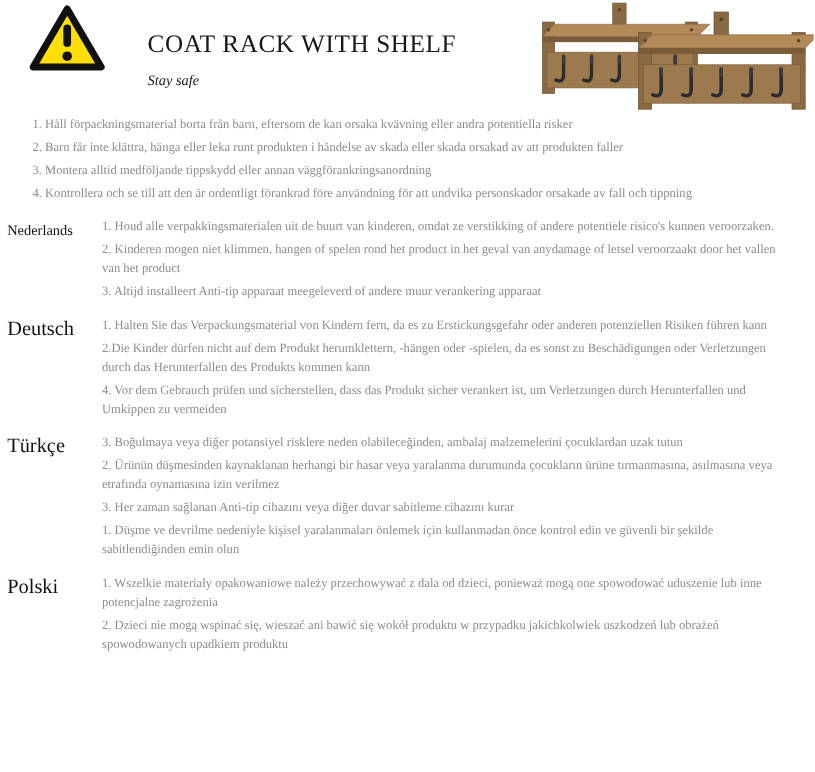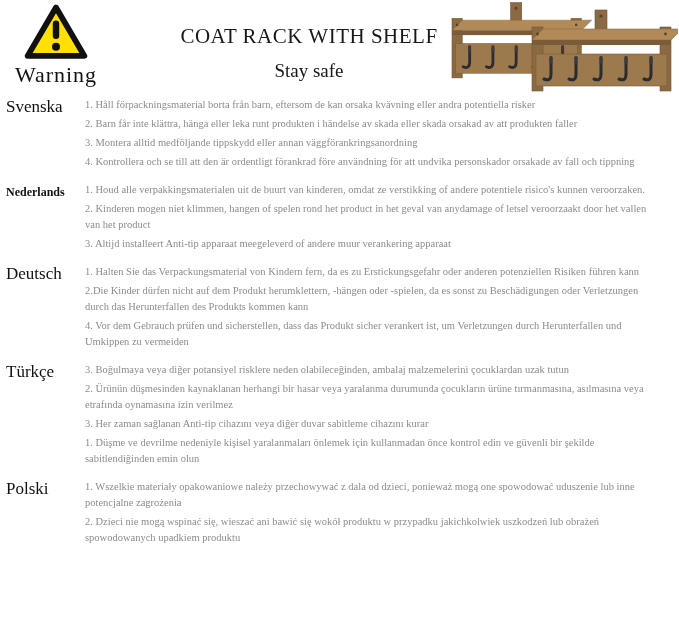--- a/index.html
+++ b/index.html
@@ -15,67 +15,65 @@
     position:absolute;left:2px;top:3px;width:108px;
     text-align:center;
   }
   .warning-tri{display:block;margin:0 auto;}
   .warning-word{
     font-family:"Liberation Serif", serif;
     font-size:22px;color:#111;letter-spacing:1px;
     margin-top:1px;
   }
   .titles{
-    position:absolute;left:144px;top:24px;width:330px;
-    text-align:center;
+    position:absolute;left:123px;top:24px;width:330px;
   }
   .main-title{
     font-family:"Liberation Serif", serif;
     font-size:21px;color:#181818;letter-spacing:0.5px;
     white-space:nowrap;
   }
   .sub-title{
     font-family:"Liberation Serif", serif;
-    font-size:19px;color:#181818;margin-top:11px;
+    font-size:12px;color:#181818;margin-top:11px;font-style:italic;
   }
   .product-photo{
     position:absolute;right:1px;top:0;width:228px;height:96px;
   }
   
   .content{
     position:absolute;left:6px;top:97px;width:666px;
   }
   .section{display:flex;margin-bottom:9px;}
   .section-label{
     flex:none;width:58px;
     font-family:"Liberation Serif", serif;
     font-size:17px;color:#111;
     padding-top:0px;white-space:nowrap;
   }
-  .section-label.small{font-size:12px;font-weight:bold;padding-top:3px;}
+  .section-label.small{font-size:12px;font-weight:normal;padding-top:3px;}
   .section-body{
     flex:none;width:578px;margin-left:21px;
     font-size:10.5px;line-height:16px;
     color:var(--body-text,#8c8c8c);
     font-family:Liberation Serif, serif;
   }
   .warn-item{margin:0 0 3px 0;}
 </style>
 </head>
 <body>
 
 <div class="page">
 
   <div class="warning-block">
     <svg class="warning-tri" width="76" height="58" viewBox="0 0 100 90" aria-hidden="true">
       <path d="M50 7 L94 82 L6 82 Z" fill="#ffdf05" stroke="#111" stroke-width="9" stroke-linejoin="round"></path>
       <rect x="45" y="27" width="10" height="29" rx="5" fill="#111"></rect>
       <circle cx="50" cy="68" r="6.2" fill="#111"></circle>
     </svg>
-    <div class="warning-word">Warning</div>
   </div>
 
   <div class="titles">
     <div class="main-title">COAT RACK WITH SHELF</div>
     <div class="sub-title">Stay safe</div>
   </div>
 
   <svg class="product-photo" viewBox="0 0 228 96" aria-hidden="true">
     <defs>
       <g id="rack">
@@ -110,21 +108,20 @@
         </g>
       </g>
     </defs>
     <use href="#rack" transform="translate(2,10) scale(0.93)"></use>
     <use href="#rack" transform="translate(82,18) scale(1.0)"></use>
   </svg>
 
   <div class="content">
 
     <div class="section">
-      <div class="section-label">Svenska</div>
       <div class="section-body">
         <p class="warn-item">1. Håll förpackningsmaterial borta från barn, eftersom de kan orsaka kvävning eller andra potentiella risker</p>
         <p class="warn-item">2. Barn får inte klättra, hänga eller leka runt produkten i händelse av skada eller skada orsakad av att produkten faller</p>
         <p class="warn-item">3. Montera alltid medföljande tippskydd eller annan väggförankringsanordning</p>
         <p class="warn-item">4. Kontrollera och se till att den är ordentligt förankrad före användning för att undvika personskador orsakade av fall och tippning</p>
       </div>
     </div>
 
     <div class="section">
       <div class="section-label small">Nederlands</div>

